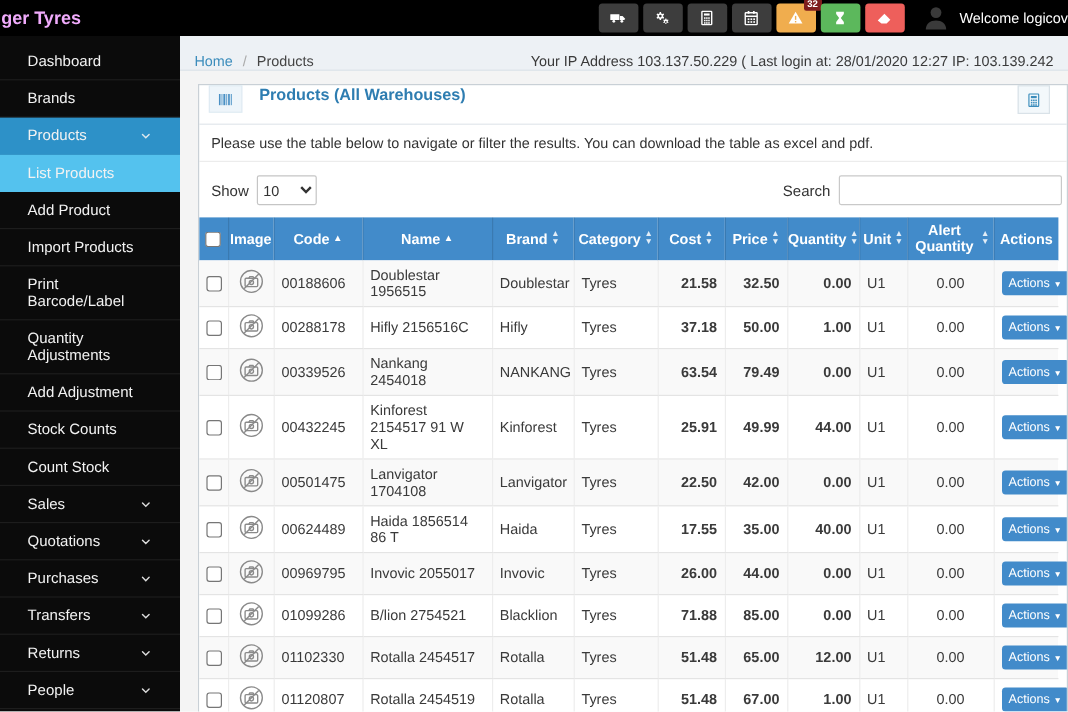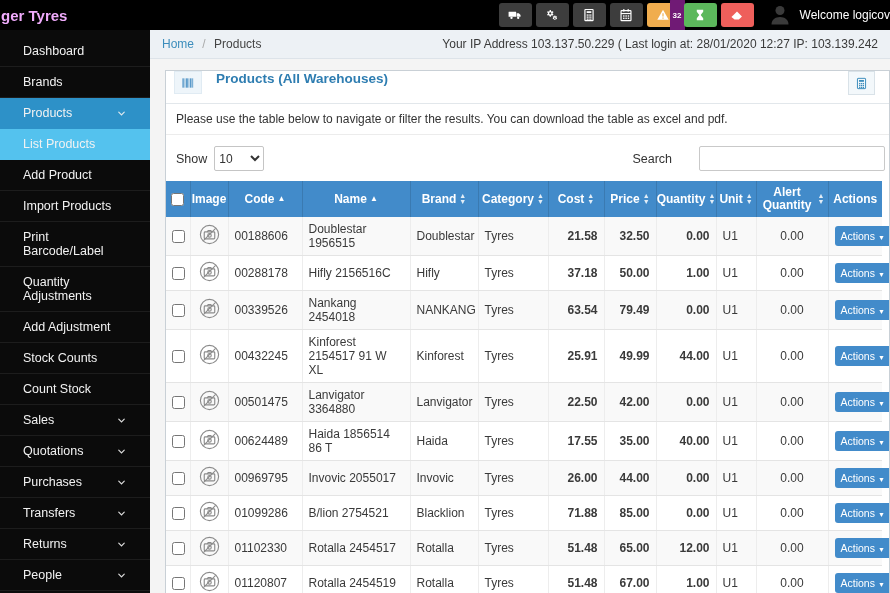--- a/index.html
+++ b/index.html
@@ -9,54 +9,54 @@
   
   .topbar { position:absolute; top:0; left:0; width:890px; height:30px; background:#000; display:flex; align-items:center; z-index:20; overflow:hidden; }
   .brand { color:#f0abfc; font-weight:bold; font-size:15px; padding-left:1px; width:148px; flex:none; white-space:nowrap; }
   .tb-spacer { flex:1; }
   .tb-btn { position:relative; width:33px; height:24px; border-radius:3px; margin-left:4px; display:flex; align-items:center; justify-content:center; color:#fff; cursor:pointer; flex:none; }
   .tb-btn.dark { background:#3d3d3d; }
   .tb-btn.warning { background:#f0ad4e; }
   .tb-btn.success { background:#5cb85c; }
   .tb-btn.danger { background:#ee5f5b; }
   .tb-btn svg { width:14px; height:14px; display:block; }
-  .tb-badge { position:absolute; top:-4px; right:-5px; background:#701a75; color:#fff; font-size:8px; line-height:10px; padding:12px 3px; border-radius:2px; font-weight:bold; }
+  .tb-badge { position:absolute; top:-4px; right:-5px; background:#7f1d1d; color:#fff; font-size:8px; line-height:10px; padding:0 3px; border-radius:2px; font-weight:bold; }
   .avatar { width:24px; height:24px; margin-left:14px; color:#3a3a3a; flex:none; }
   .avatar svg { width:24px; height:24px; }
   .welcome { color:#fff; font-size:12px; margin-left:8px; white-space:nowrap; flex:none; }
 
   
   .sidebar { position:absolute; top:30px; left:0; width:150px; bottom:0; background:#0b0b0b; padding-top:6px; overflow:hidden; z-index:10; }
   .side-item { display:flex; justify-content:space-between; align-items:center; padding:8px 23px; color:#f2f2f2; font-size:12.5px; border-bottom:1px solid #1d1d1d; cursor:pointer; }
   .side-item.active { background:#2d91c8; border-bottom-color:#2d91c8; }
   .side-item.subactive { background:#54c2ee; border-bottom-color:#54c2ee; }
   .side-item .chev { width:11px; height:11px; opacity:.9; }
 
   
   .main { position:absolute; left:150px; top:30px; right:0; bottom:0; overflow:hidden; }
-  .breadcrumb-bar { height:29px; background:#edf1f5; border-bottom:1px solid #dde3e9; display:flex; align-items:center; justify-content:space-between; padding:0 12px; font-size:12px; color:#555; overflow:hidden; }
+  .breadcrumb-bar { height:29px; background:#edf1f5; border-bottom:1px solid #dde3e9; display:flex; align-items:flex-end; justify-content:space-between; padding:0 12px; font-size:12px; color:#555; overflow:hidden; }
   .bc-left { white-space:nowrap; }
   .bc-home { color:#3c8dbc; cursor:pointer; }
   .bc-sep { color:#aaa; margin:0 5px; }
   .bc-current { color:#444; }
   .ip-text { color:#3a3a3a; white-space:nowrap; flex:none; }
 
   .content { padding:11px 0 0 15px; }
   .panel { background:#fff; border:1px solid #c9d0d6; min-height:500px; }
   .panel-header { display:flex; align-items:flex-start; height:33px; border-bottom:1px solid #e2e7eb; padding:0 8px; }
   .barcode-tile { width:28px; height:23px; background:#eef5fa; border:1px solid #e0ebf3; display:flex; align-items:center; justify-content:center; color:#4a90c4; }
   .barcode-tile svg { width:16px; height:14px; }
   .panel-title { color:#2e7db1; font-weight:bold; font-size:13.5px; margin-left:14px; }
   .panel-tool { margin-left:auto; margin-right:6px; width:27px; height:24px; background:#f3f8fb; border:1px solid #d9e2e8; color:#3c8dbc; display:flex; align-items:center; justify-content:center; cursor:pointer; }
   .panel-tool svg { width:13px; height:13px; }
   .panel-note { padding:8px 10px; font-size:12px; color:#333; border-bottom:1px solid #ececec; }
 
   .controls { display:flex; align-items:center; padding:11px 4px 10px 10px; font-size:12.5px; color:#333; }
   .show-select { margin-left:7px; height:25px; width:50px; border:1px solid #c5c5c5; border-radius:2px; background:#fff; font-size:12px; color:#333; }
-  .search-wrap { margin-left:auto; display:flex; align-items:center;gap:20px; }
+  .search-wrap { margin-left:auto; display:flex; align-items:center; }
   .search-input { margin-left:7px; width:186px; height:25px; border:1px solid #c9c9c9; border-radius:2px; padding:0 6px; font-size:12px; }
 
   
   .table-wrap { overflow:hidden; }
   table { border-collapse:collapse; table-layout:fixed; width:716px; font-size:12px; color:#3a3a3a; }
   .c-check{width:24px}.c-image{width:38px}.c-code{width:74px}.c-name{width:108px}.c-brand{width:68px}.c-category{width:70px}.c-cost{width:56px}.c-price{width:52px}.c-quantity{width:60px}.c-unit{width:40px}.c-alert{width:72px}.c-actions{width:54px}
   thead th { background:#428bca; color:#fff; font-weight:bold; font-size:12px; padding:5px 3px; text-align:center; vertical-align:middle; border-left:1px solid rgba(0,0,0,.12); cursor:pointer; }
   thead th:first-child { border-left:none; }
   .th-inner { display:flex; align-items:center; justify-content:center; gap:3px; line-height:13px; }
   .sort-asc { font-size:8px; line-height:8px; }
@@ -505,21 +505,21 @@
                 <td class="center"><span class="noimg">
                     <svg viewBox="0 0 24 24" fill="none" stroke="currentColor" stroke-width="1.3">
                       <circle cx="12" cy="12" r="10.4"></circle>
                       <rect x="6" y="9" width="12" height="8" rx="1"></rect>
                       <path d="M9.5 9l1-1.6h3L14.5 9"></path>
                       <circle cx="12" cy="13" r="2"></circle>
                       <line x1="5" y1="19" x2="19" y2="5"></line>
                     </svg>
                   </span></td>
                 <td>00501475</td>
-                <td>Lanvigator 3364880</td>
+                <td>Lanvigator 1704108</td>
                 <td>Lanvigator</td>
                 <td>Tyres</td>
                 <td class="num">22.50</td>
                 <td class="num">42.00</td>
                 <td class="num">0.00</td>
                 <td>U1</td>
                 <td class="center">0.00</td>
                 <td class="center"><button class="actions-btn"><span>Actions</span><span class="caret">▼</span></button></td>
               </tr>
               <tr>

